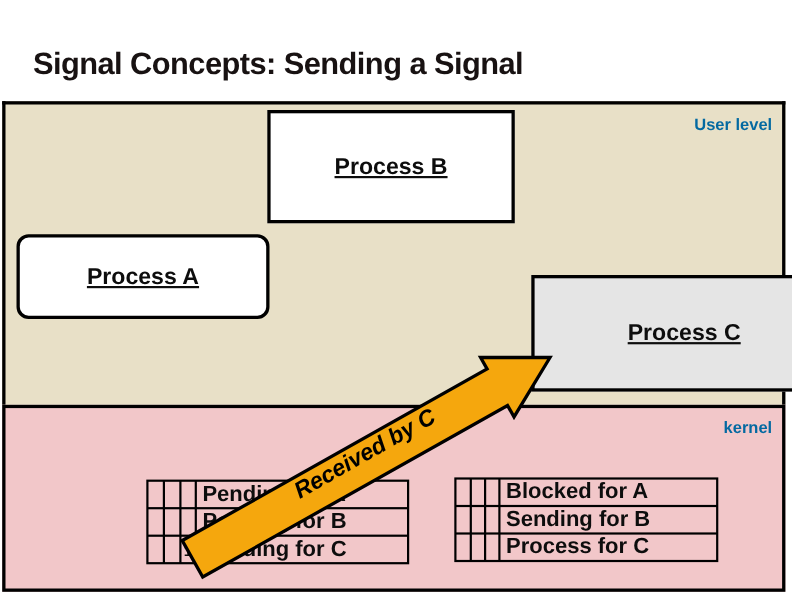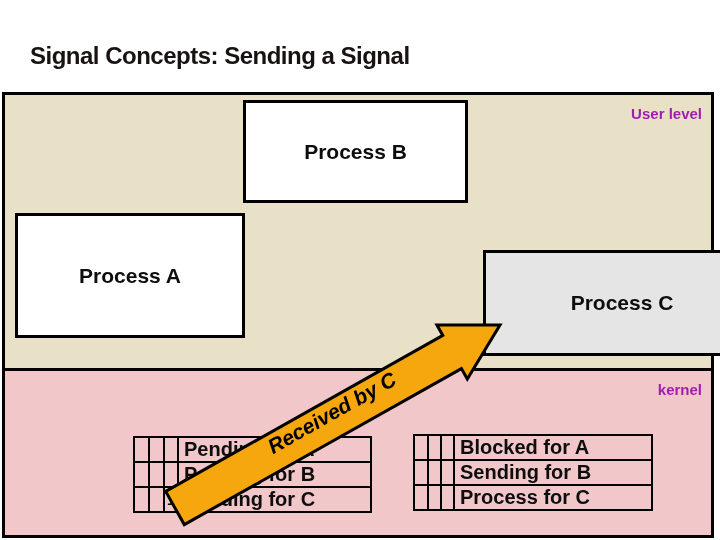--- a/index.html
+++ b/index.html
@@ -4,44 +4,44 @@
 <style>
   html,body{margin:0;padding:0;}
   body{
     width:720px;height:540px;overflow:hidden;background:#ffffff;
     font-family:"Liberation Sans",sans-serif;
   }
   .stage{position:relative;width:720px;height:540px;background:#ffffff;}
 
   .title{
     position:absolute;left:30px;top:42px;
-    font-size:24px;font-weight:bold;color:#181212;
+    font-size:28px;font-weight:bold;color:#181212;
     letter-spacing:-0.5px;white-space:nowrap;
   }
 
   .region{position:absolute;box-sizing:border-box;}
   .user-level{
     left:2px;top:92px;width:712px;height:276px;
     background:#e8e0c7;border:3px solid #000;border-bottom:none;
   }
   .kernel{
     left:2px;top:368px;width:712px;height:170px;
     background:#f2c7c9;border:3px solid #000;
   }
   .region-label{
     position:absolute;right:9px;top:10px;
-    font-size:15px;font-weight:bold;color:#a21caf;white-space:nowrap;
+    font-size:15px;font-weight:bold;color:#0369a1;white-space:nowrap;
   }
 
   .pbox{
     position:absolute;box-sizing:border-box;border:3px solid #000;
     display:flex;align-items:center;justify-content:center;
-    font-size:21px;font-weight:bold;color:#0d0d0d;z-index:2;
+    font-size:21px;font-weight:bold;color:#0d0d0d;z-index:2;text-decoration:underline;
   }
-  .pbox-a{left:15px;top:213px;width:230px;height:125px;background:#ffffff;}
+  .pbox-a{left:15px;top:213px;width:230px;height:77px;background:#ffffff;border-radius:11px;}
   .pbox-b{left:243px;top:100px;width:225px;height:103px;background:#ffffff;}
   .pbox-c{left:483px;top:250px;width:278px;height:106px;background:#e5e5e5;}
 
   .sigtable{
     position:absolute;display:grid;gap:2px;padding:2px;
     background:#000;box-sizing:border-box;z-index:3;
     grid-auto-rows:23px;
   }
   .pending-table{left:133px;top:436px;width:239px;grid-template-columns:13px 13px 12px 1fr;}
   .blocked-table{left:413px;top:434px;width:240px;grid-template-columns:12px 11px 11px 1fr;}

